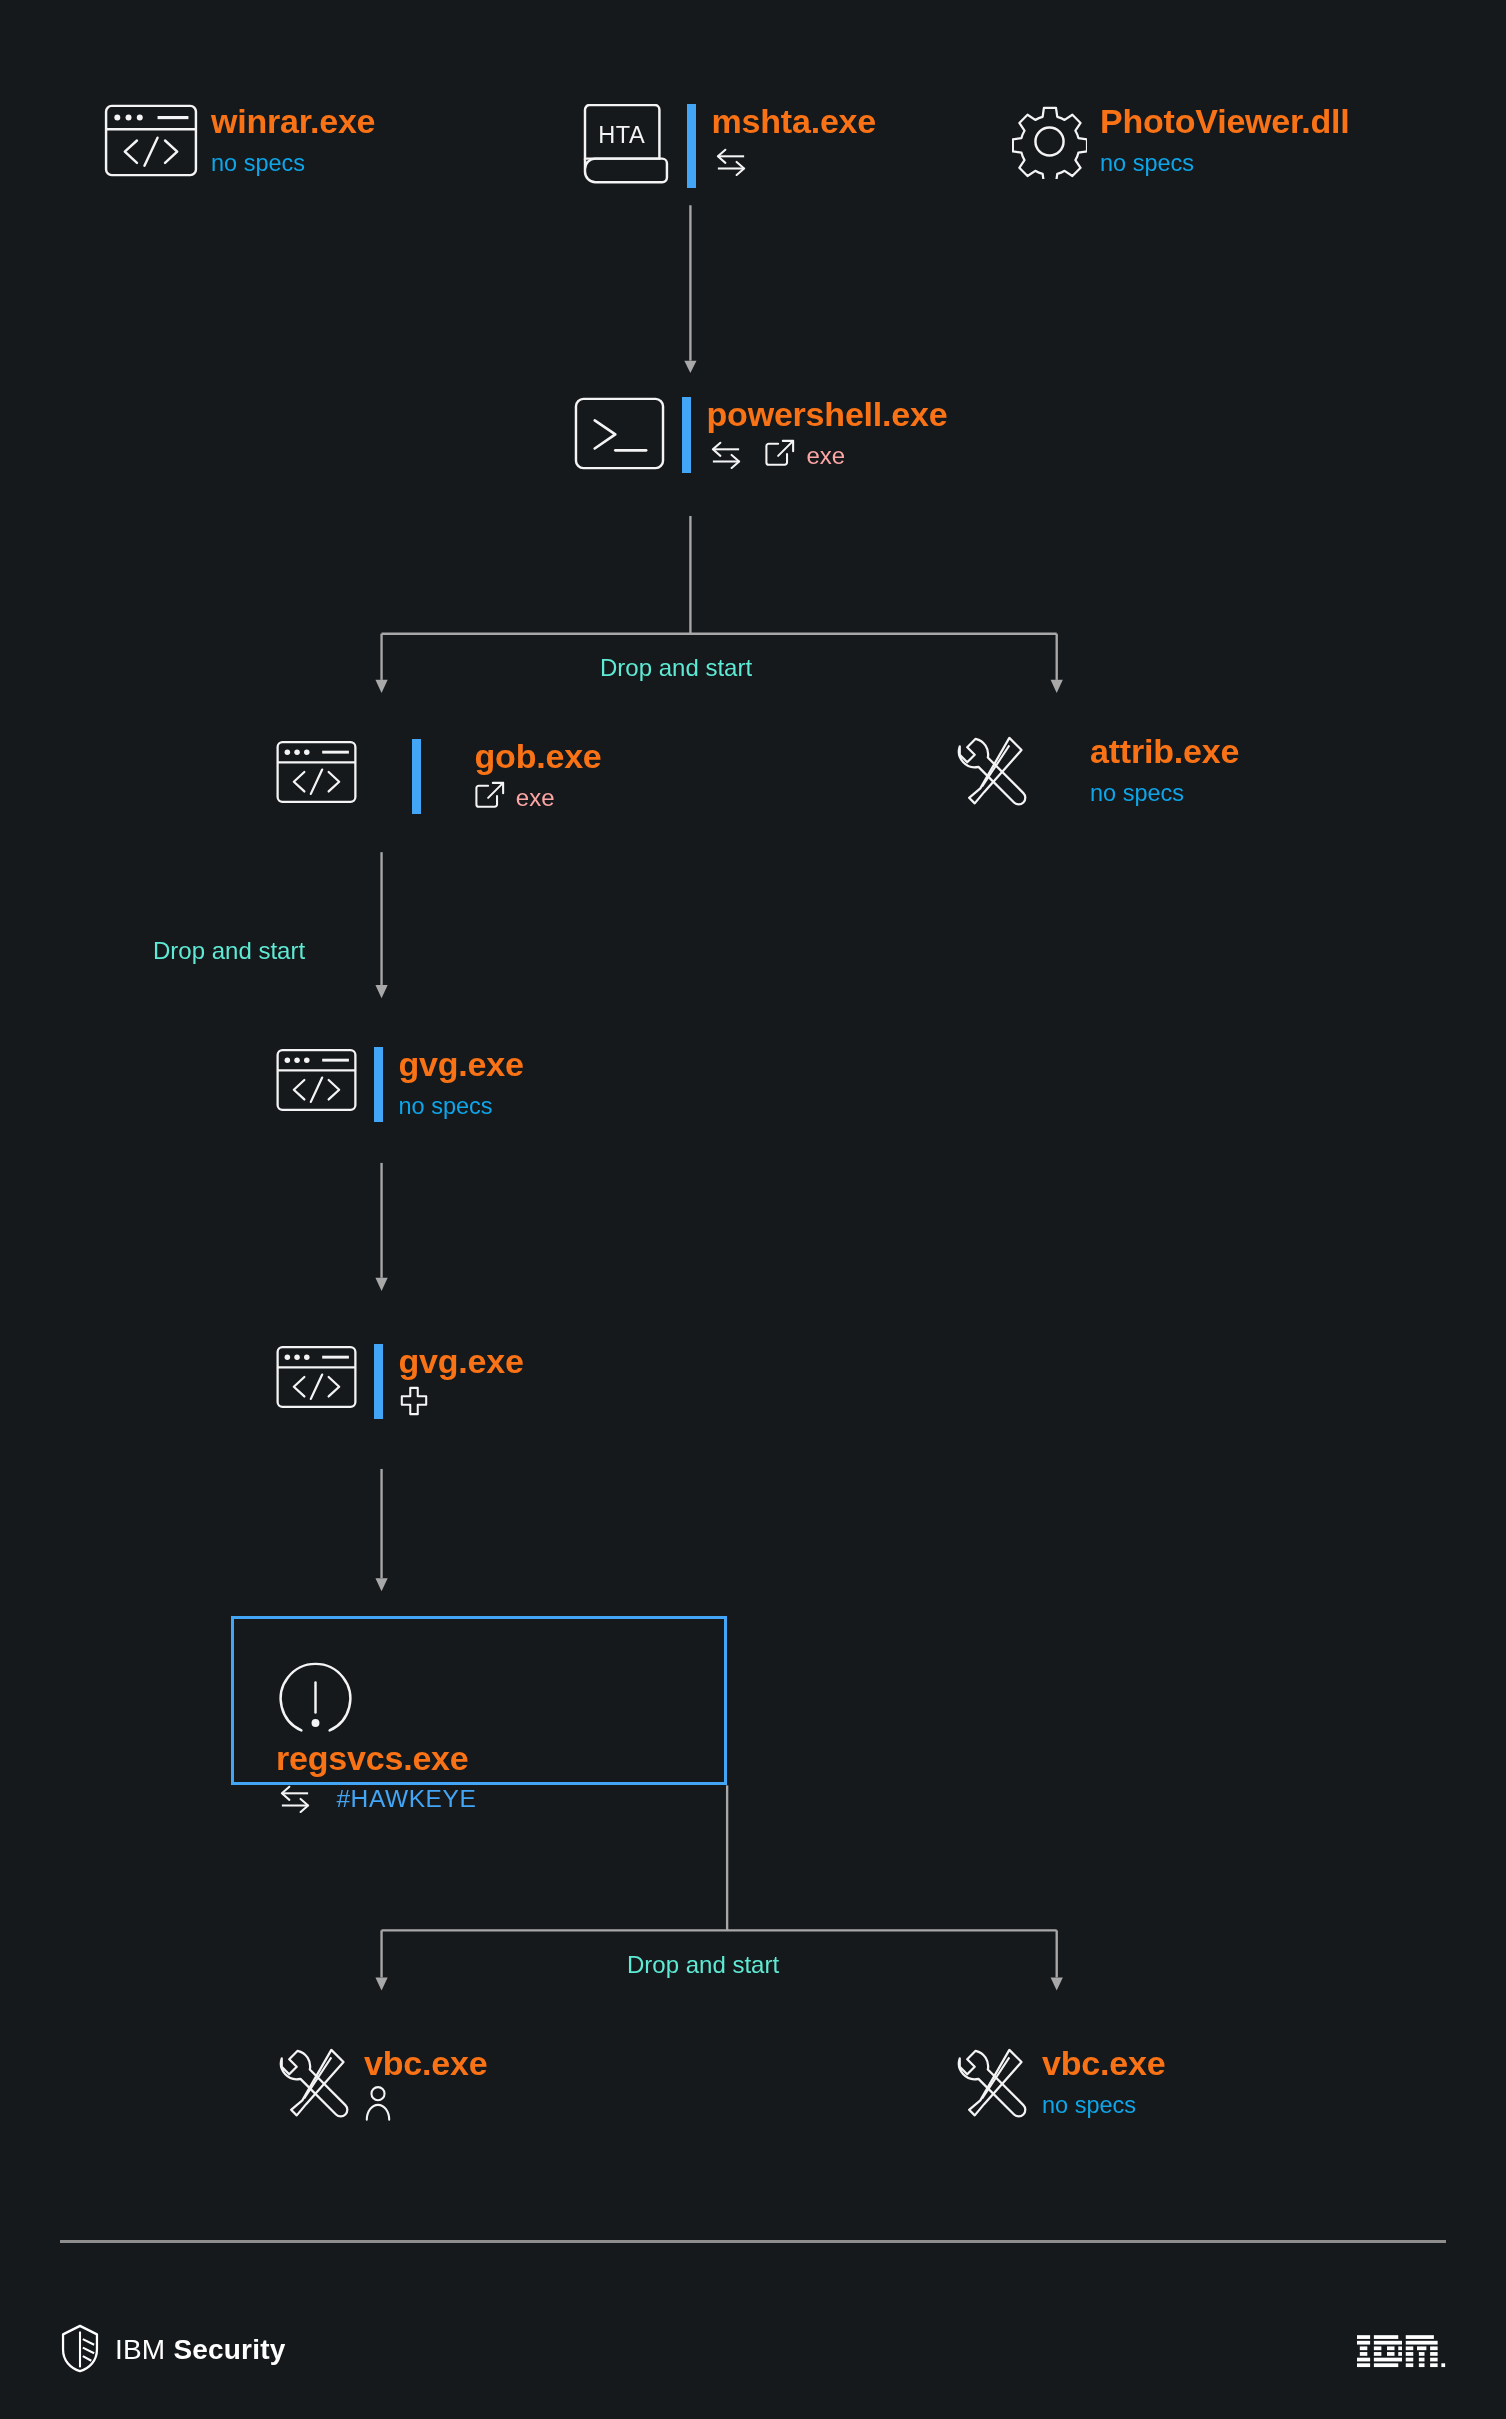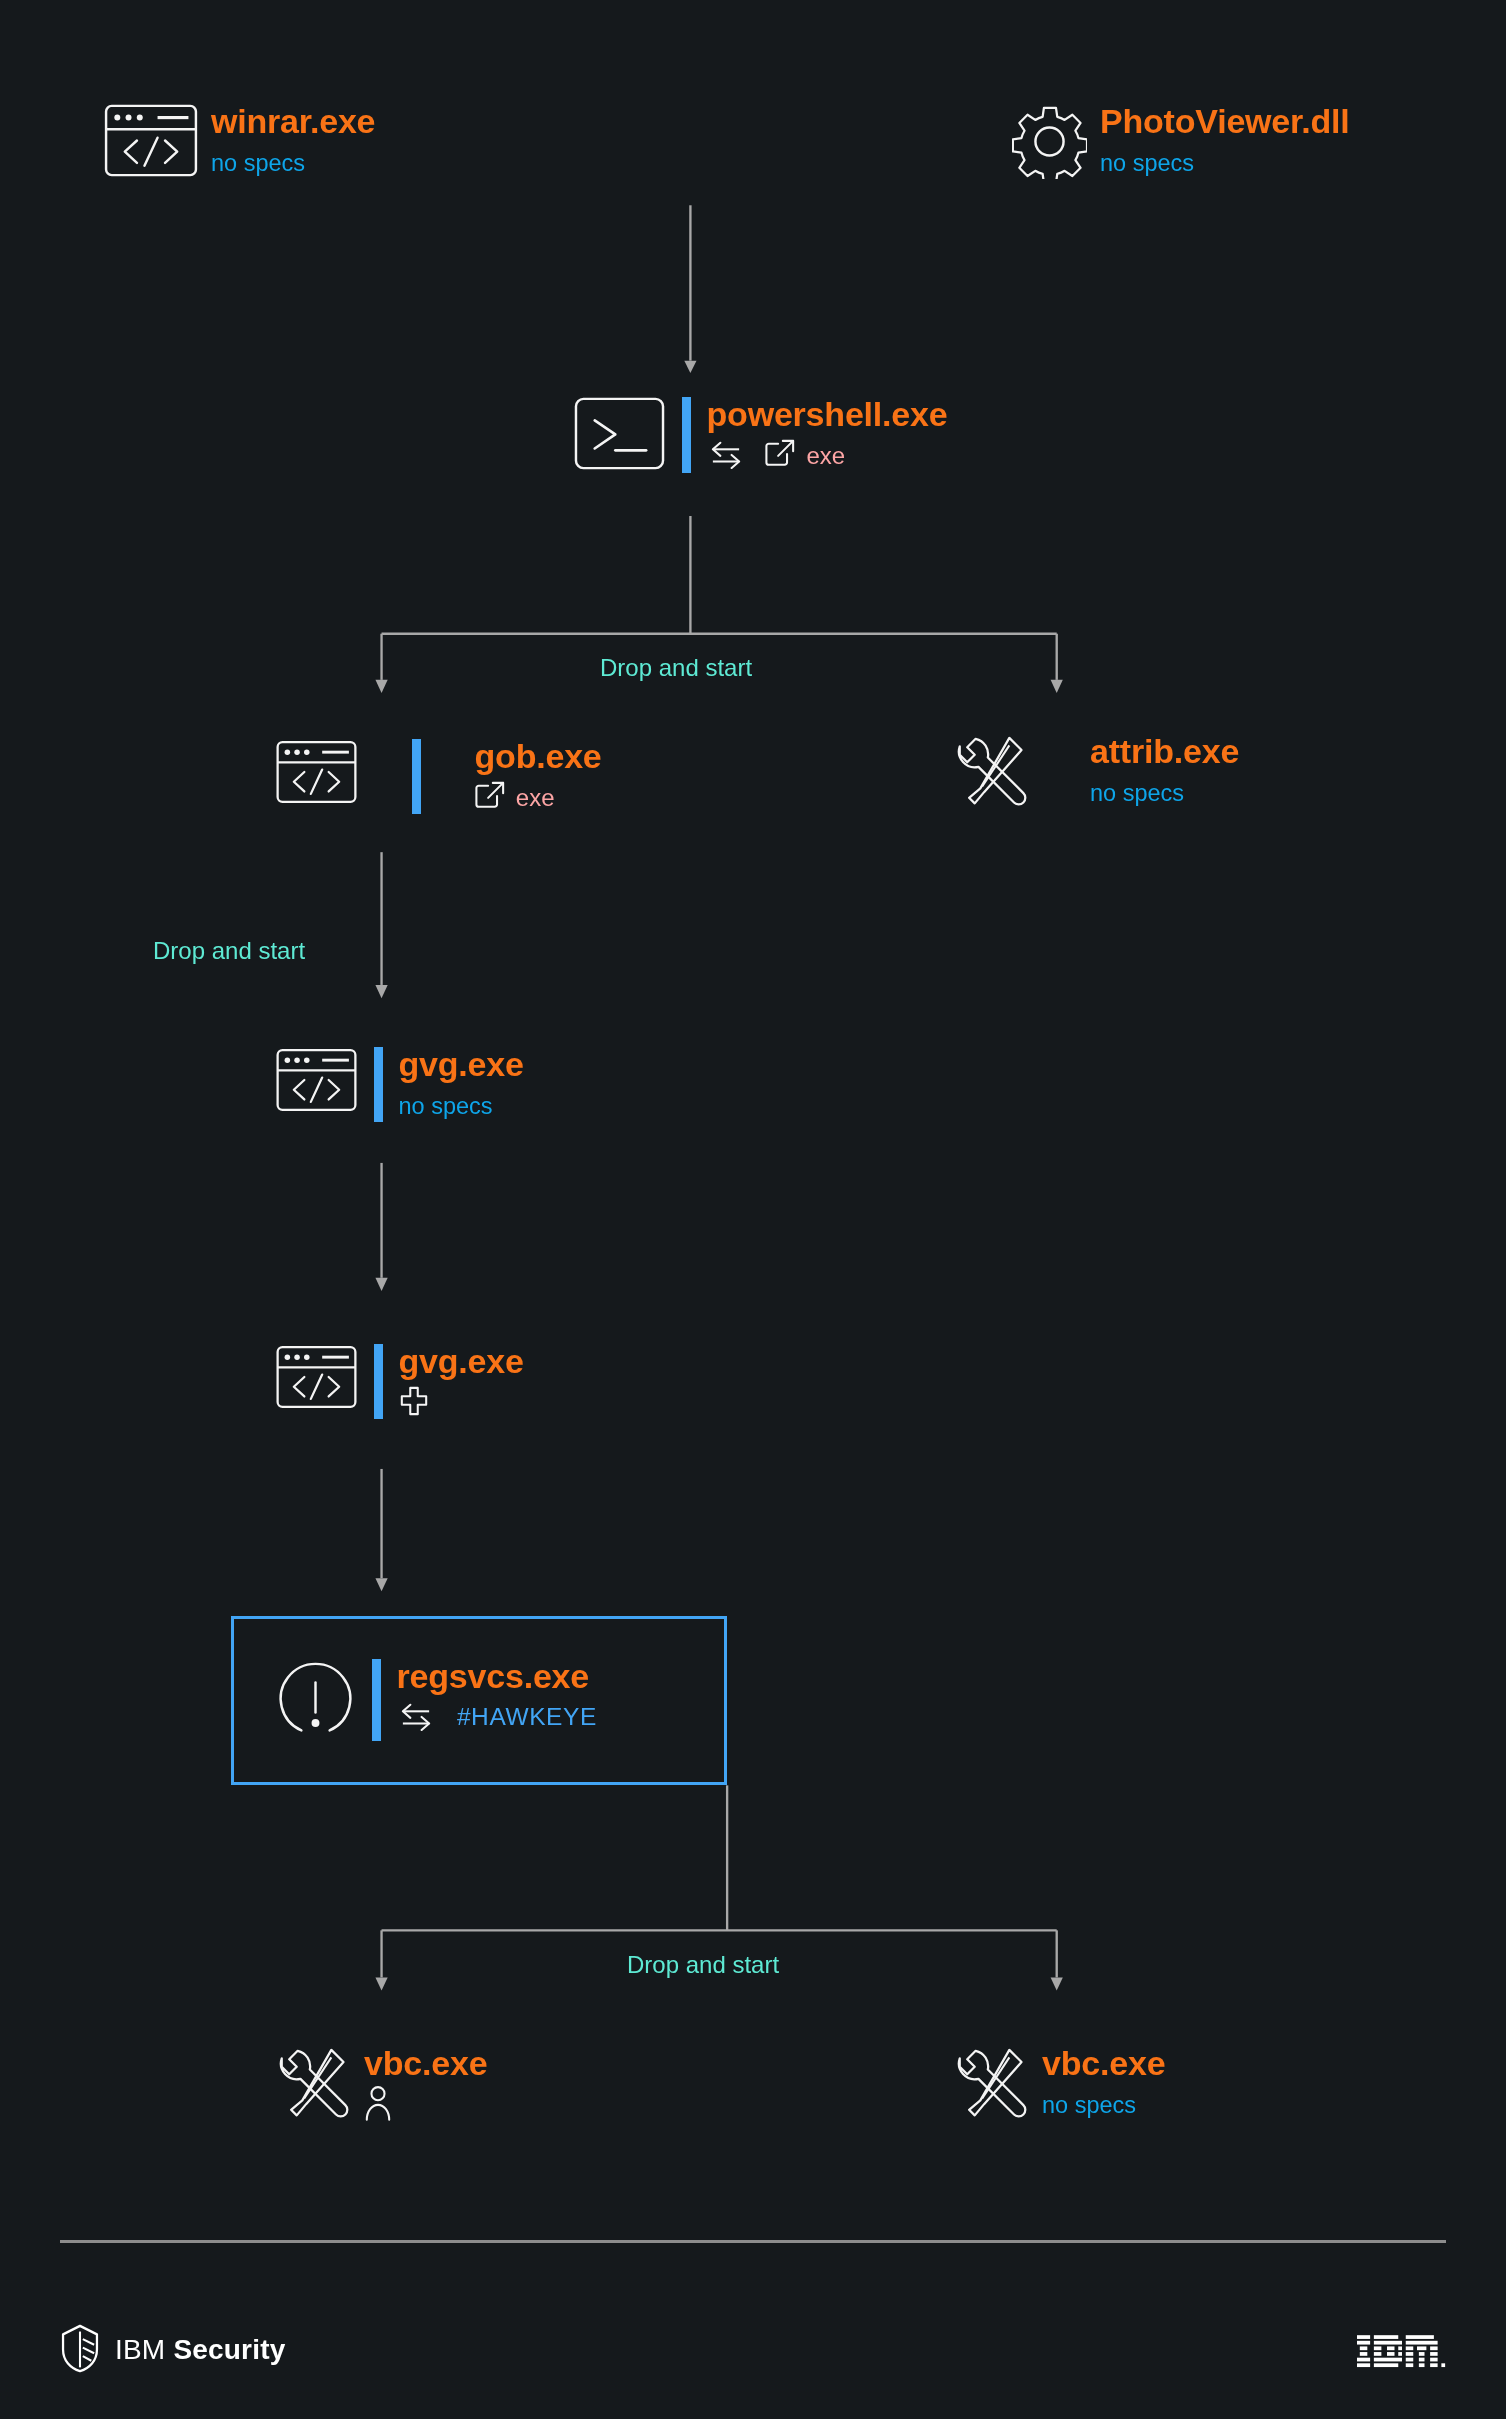--- a/index.html
+++ b/index.html
@@ -220,20 +220,43 @@
     </span>
     <span class="node-accent noaccent"></span>
     <span class="node-body">
       <span class="node-title">winrar.exe</span>
       <span class="node-specs">
         <span class="spec-text nospecs">no specs</span>
       </span>
     </span>
   </div>
 
+  <div class="node" style="left:581px; top:104px;">
+    <span class="node-icon">
+      <svg width="89" height="81" viewBox="0 0 94 86">
+        <path d="M 4 6 a5 5 0 0 1 5 -5 H 78 a5 5 0 0 1 5 5 V 58 H 4 Z" fill="none" stroke="#f4f4f4" stroke-width="2.6"></path>
+        <path d="M 4 58 V 72 a11 11 0 0 0 11 11 H 86 a5 5 0 0 0 5 -5 V 63 a5 5 0 0 0 -5 -5 H 15 a11 11 0 0 0 -11 11" fill="none" stroke="#f4f4f4" stroke-width="2.6" stroke-linejoin="round"></path>
+        <text x="43" y="41" fill="#f4f4f4" font-family="Liberation Sans, sans-serif" font-size="25" text-anchor="middle" letter-spacing="0.5">HTA</text>
+      </svg>
+    </span>
+    <span class="node-accent"></span>
+    <span class="node-body">
+      <span class="node-title">mshta.exe</span>
+      <span class="node-specs">
+        <span class="spec-icon">
+          <svg width="38" height="30" viewBox="0 0 40 32">
+            <line x1="6" y1="11" x2="34" y2="11" stroke="#f4f4f4" stroke-width="2.2"></line>
+            <polyline points="14,4 6,11 14,18" fill="none" stroke="#f4f4f4" stroke-width="2.2" stroke-linecap="round" stroke-linejoin="round"></polyline>
+            <line x1="6" y1="24" x2="34" y2="24" stroke="#f4f4f4" stroke-width="2.2"></line>
+            <polyline points="26,17 34,24 26,31" fill="none" stroke="#f4f4f4" stroke-width="2.2" stroke-linecap="round" stroke-linejoin="round"></polyline>
+          </svg>
+        </span>
+      </span>
+    </span>
+  </div>
 
   <div class="node" style="left:1012px; top:104px;">
     <span class="node-icon">
       <svg width="75" height="75" viewBox="0 0 80 80">
         <path d="M33,3 H47 L48.5,13.5 A28,28 0 0 1 57,17 L66,11 L75.5,20.5 L69.5,29.5 A28,28 0 0 1 73,38 L83,39.5 V53.5 L73,55 A28,28 0 0 1 69.5,63.5 L75.5,72.5 L66,82 L57,76 A28,28 0 0 1 48.5,79.5 L47,90 H33 L31.5,79.5 A28,28 0 0 1 23,76 L14,82 L4.5,72.5 L10.5,63.5 A28,28 0 0 1 7,55 L-3,53.5 V39.5 L7,38 A28,28 0 0 1 10.5,29.5 L4.5,20.5 L14,11 L23,17 A28,28 0 0 1 31.5,13.5 Z" fill="none" stroke="#f4f4f4" stroke-width="2.6" stroke-linejoin="round" transform="translate(0,-6) scale(0.92) translate(4,8)"></path>
         <circle cx="40" cy="40" r="15" fill="none" stroke="#f4f4f4" stroke-width="2.6"></circle>
       </svg>
     </span>
     <span class="node-accent noaccent"></span>
     <span class="node-body">
@@ -367,21 +390,21 @@
         <span class="spec-icon">
           <svg width="30" height="32" viewBox="0 0 32 34">
             <path d="M 12 3 H 20 V 12 H 29 V 21 H 20 V 31 H 12 V 21 H 3 V 12 H 12 Z" fill="none" stroke="#f4f4f4" stroke-width="2.2" stroke-linejoin="round"></path>
           </svg>
         </span>
       </span>
     </span>
   </div>
 
   <div class="node-highlight" style="left:231px; top:1616px; width:496px; height:169px;"></div>
-  <div class="node" style="left:276px; top:1659px;">
+  <div class="node" style="left:276px; top:1659px;flex-direction:column;">
     <span class="node-icon">
       <svg width="79" height="79" viewBox="0 0 84 84">
         <path d="M 27 76 a 37 37 0 1 1 30 0" fill="none" stroke="#f4f4f4" stroke-width="2.6" stroke-linecap="round"></path>
         <line x1="42" y1="25" x2="42" y2="57" stroke="#f4f4f4" stroke-width="2.6" stroke-linecap="round"></line>
         <circle cx="42" cy="68" r="4.2" fill="#f4f4f4"></circle>
       </svg>
     </span>
     <span class="node-accent"></span>
     <span class="node-body">
       <span class="node-title">regsvcs.exe</span>

